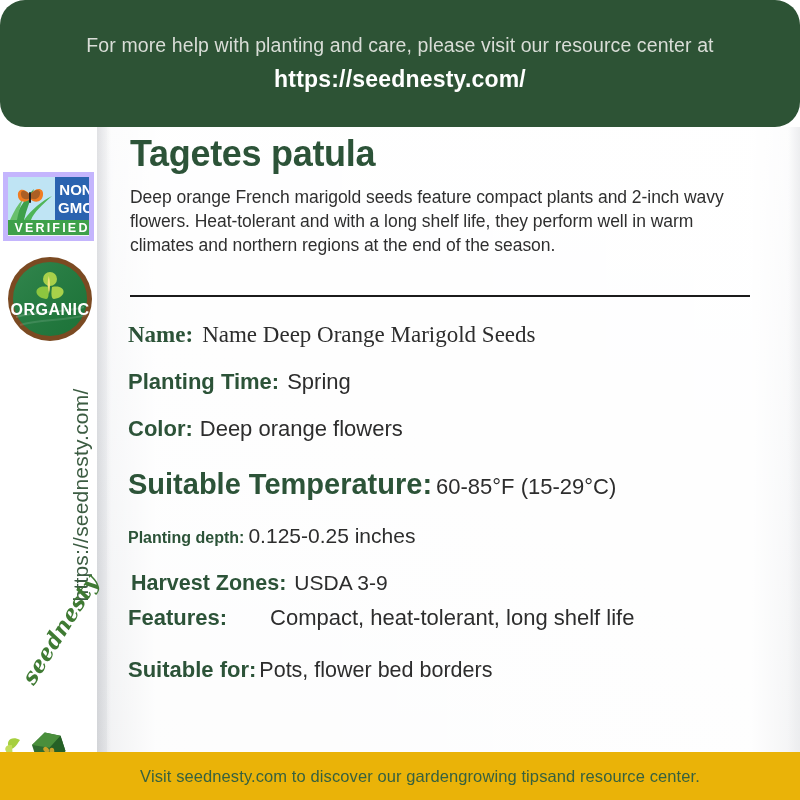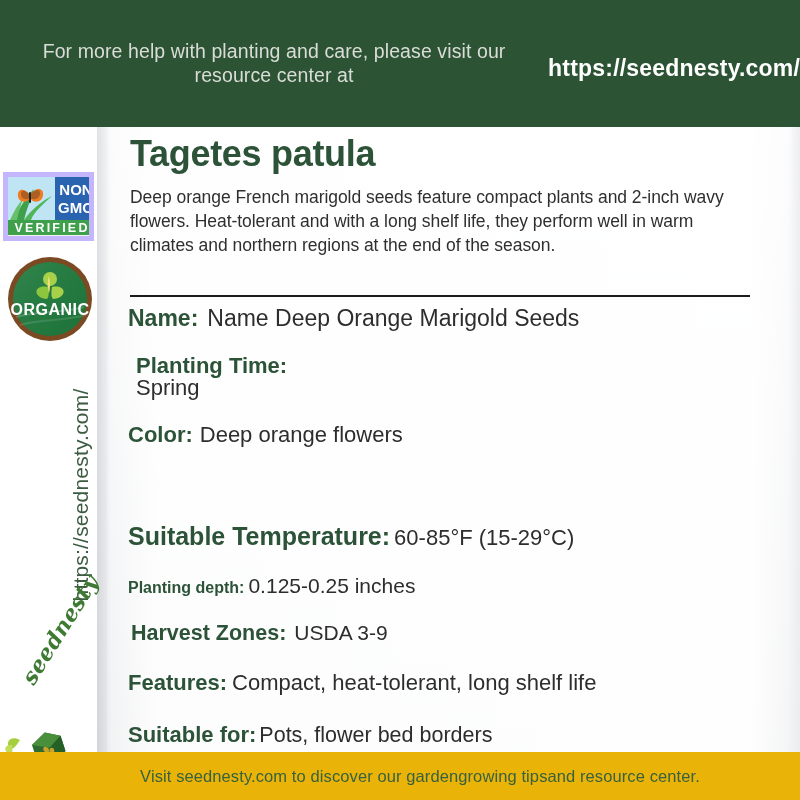--- a/index.html
+++ b/index.html
@@ -8,23 +8,24 @@
     font-family:"Liberation Sans", sans-serif;
     background:#ffffff;
     overflow:hidden;
     position:relative;
   }
 
   
   .header {
     position:absolute; left:0; top:0; width:800px; height:127px;
     background:#2d5335;
-    display:flex; flex-direction:row;
+    display:flex; flex-direction:column;
     align-items:center; justify-content:center;
     text-align:center;
+    border-radius:25px;
   }
   .header-line1 {
     color:#d9ddd7; font-size:19.5px; font-weight:400;
     letter-spacing:.1px; line-height:1.2; padding:0 24px;
   }
   .header-line2 {
     color:#ffffff; font-size:23px; font-weight:700;
     margin-top:9px; letter-spacing:.2px;
   }
 
@@ -123,33 +124,33 @@
     line-height:1.0;
   }
   .row .lab {
     font-weight:700; color:#2c5338; white-space:nowrap;
   }
   .row .val {
     color:#2d2d2d; white-space:nowrap;
   }
 
   
-  .r0 { margin-top:0px; }
+  .r0 { margin-top:16px;font-family:Liberation Serif, serif; }
   .r0 .lab { font-size:23px; } .r0 .val { font-size:23px; margin-left:9px; }
-  .r1 { margin-top:25px;flex-direction:column; }
+  .r1 { margin-top:25px; }
   .r1 .lab { font-size:22px; } .r1 .val { font-size:22px; margin-left:8px; }
   .r2 { margin-top:25px;align-items:center; }
   .r2 .lab { font-size:22px; } .r2 .val { font-size:22px; margin-left:7px; }
   .r3 { margin-top:30px; }
-  .r3 .lab { font-size:25px;margin-top:48px; } .r3 .val { font-size:22px; margin-left:4px; }
+  .r3 .lab { font-size:29px; } .r3 .val { font-size:22px; margin-left:4px; }
   .r4 { margin-top:26px; }
   .r4 .lab { font-size:16px; } .r4 .val { font-size:21px; margin-left:4px; }
   .r5 { margin-top:26px; margin-left:3px; }
   .r5 .lab { font-size:21.5px; } .r5 .val { font-size:21px; margin-left:8px; }
-  .r6 { margin-top:27px; }
+  .r6 { margin-top:12px;gap:38px; }
   .r6 .lab { font-size:22px; } .r6 .val { font-size:22px; margin-left:5px; }
   .r7 { margin-top:30px; }
   .r7 .lab { font-size:22px; } .r7 .val { font-size:21.5px; margin-left:3px; }
 
   
   .footer {
     position:absolute; left:0; top:752px; width:800px; height:48px;
     background:#eab308;
     display:flex; align-items:center; justify-content:center;
   }

